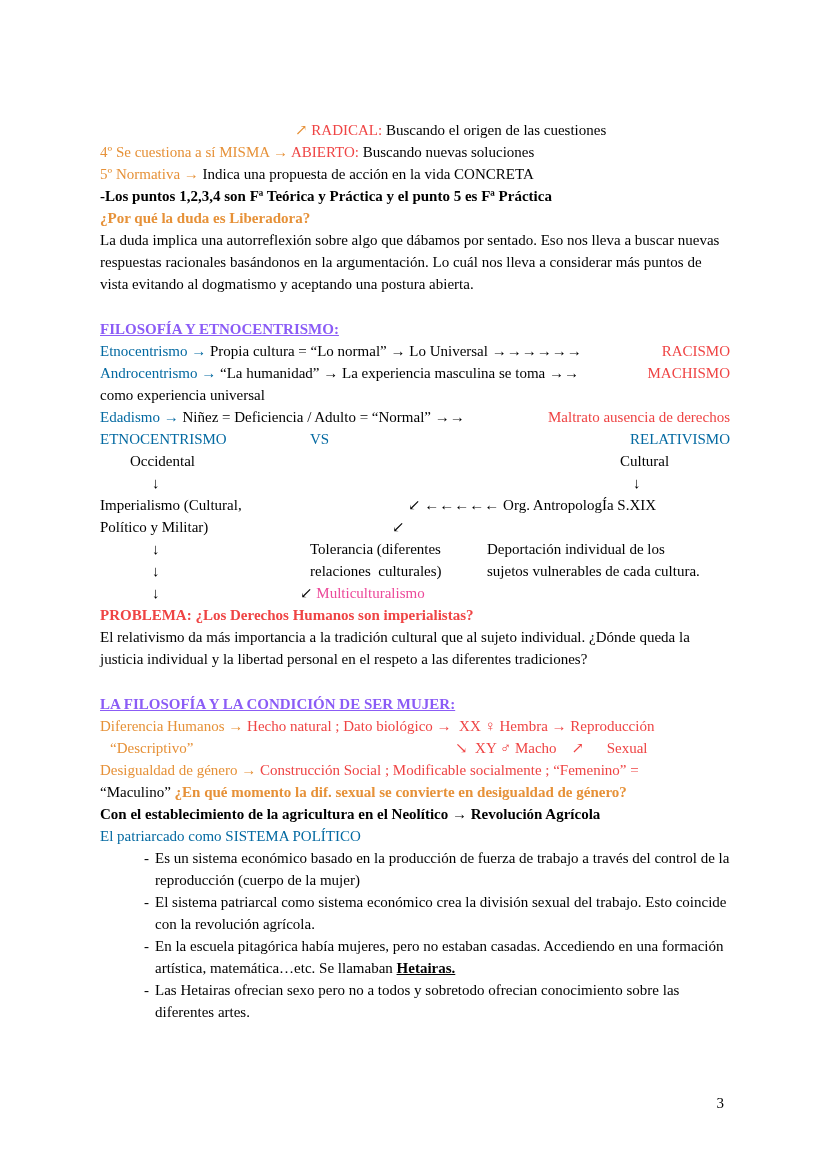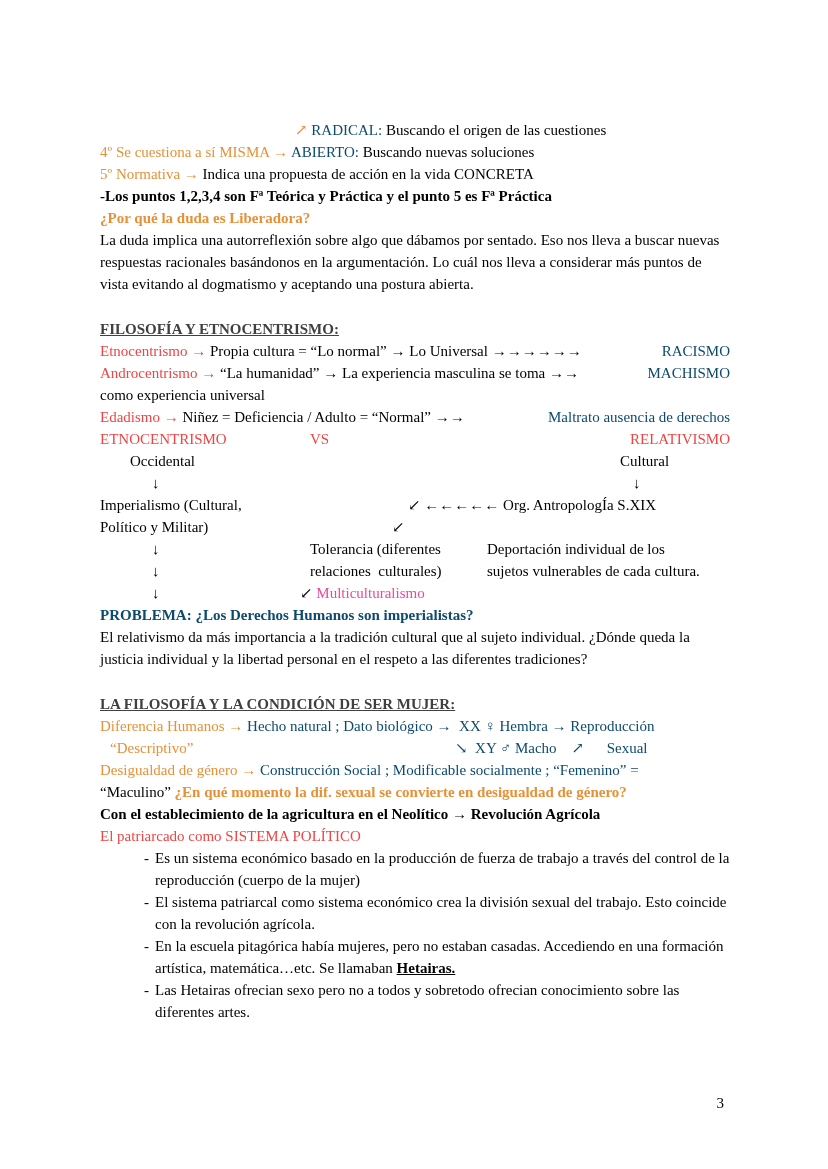--- a/index.html
+++ b/index.html
@@ -9,26 +9,26 @@
     font-family: "Liberation Serif", "DejaVu Serif", serif;
     font-size: 15px; line-height: 22px; color: #000000;
     overflow: hidden;
   }
   .line { min-height: 22px; }
   .row { position: relative; height: 22px; text-align: right; }
   .abs { position: absolute; top: 0; white-space: pre; }
   .right0 { position: absolute; top: 0; right: 0; white-space: pre; margin-left: 13px; }
   .spacer { height: 23px; }
   .orange { color: #E69138; }
-  .blue { color: #0c4a6e; }
-  .red { color: #ef4444; }
+  .blue { color: #ef4444; }
+  .red { color: #0369a1; }
   .bred { color: #ec4899; }
   .bold { font-weight: bold; }
   .pre { white-space: pre; }
-  .heading { color: #404040; font-weight: bold; text-decoration: underline; }
+  .heading { color: #8b5cf6; font-weight: bold; text-decoration: underline; }
   .flexline { display: flex; justify-content: space-between; }
   .center { text-align: left; }
   .indent-radical { margin-left: 195px; }
   .uline { text-decoration: underline; }
   .bullet { position: relative; padding-left: 55px; }
   .marker { position: absolute; left: 44px; top: 0; }
   .page-number { position: absolute; top: 1092px; right: 104px; }
 </style>
 </head>
 <body>

